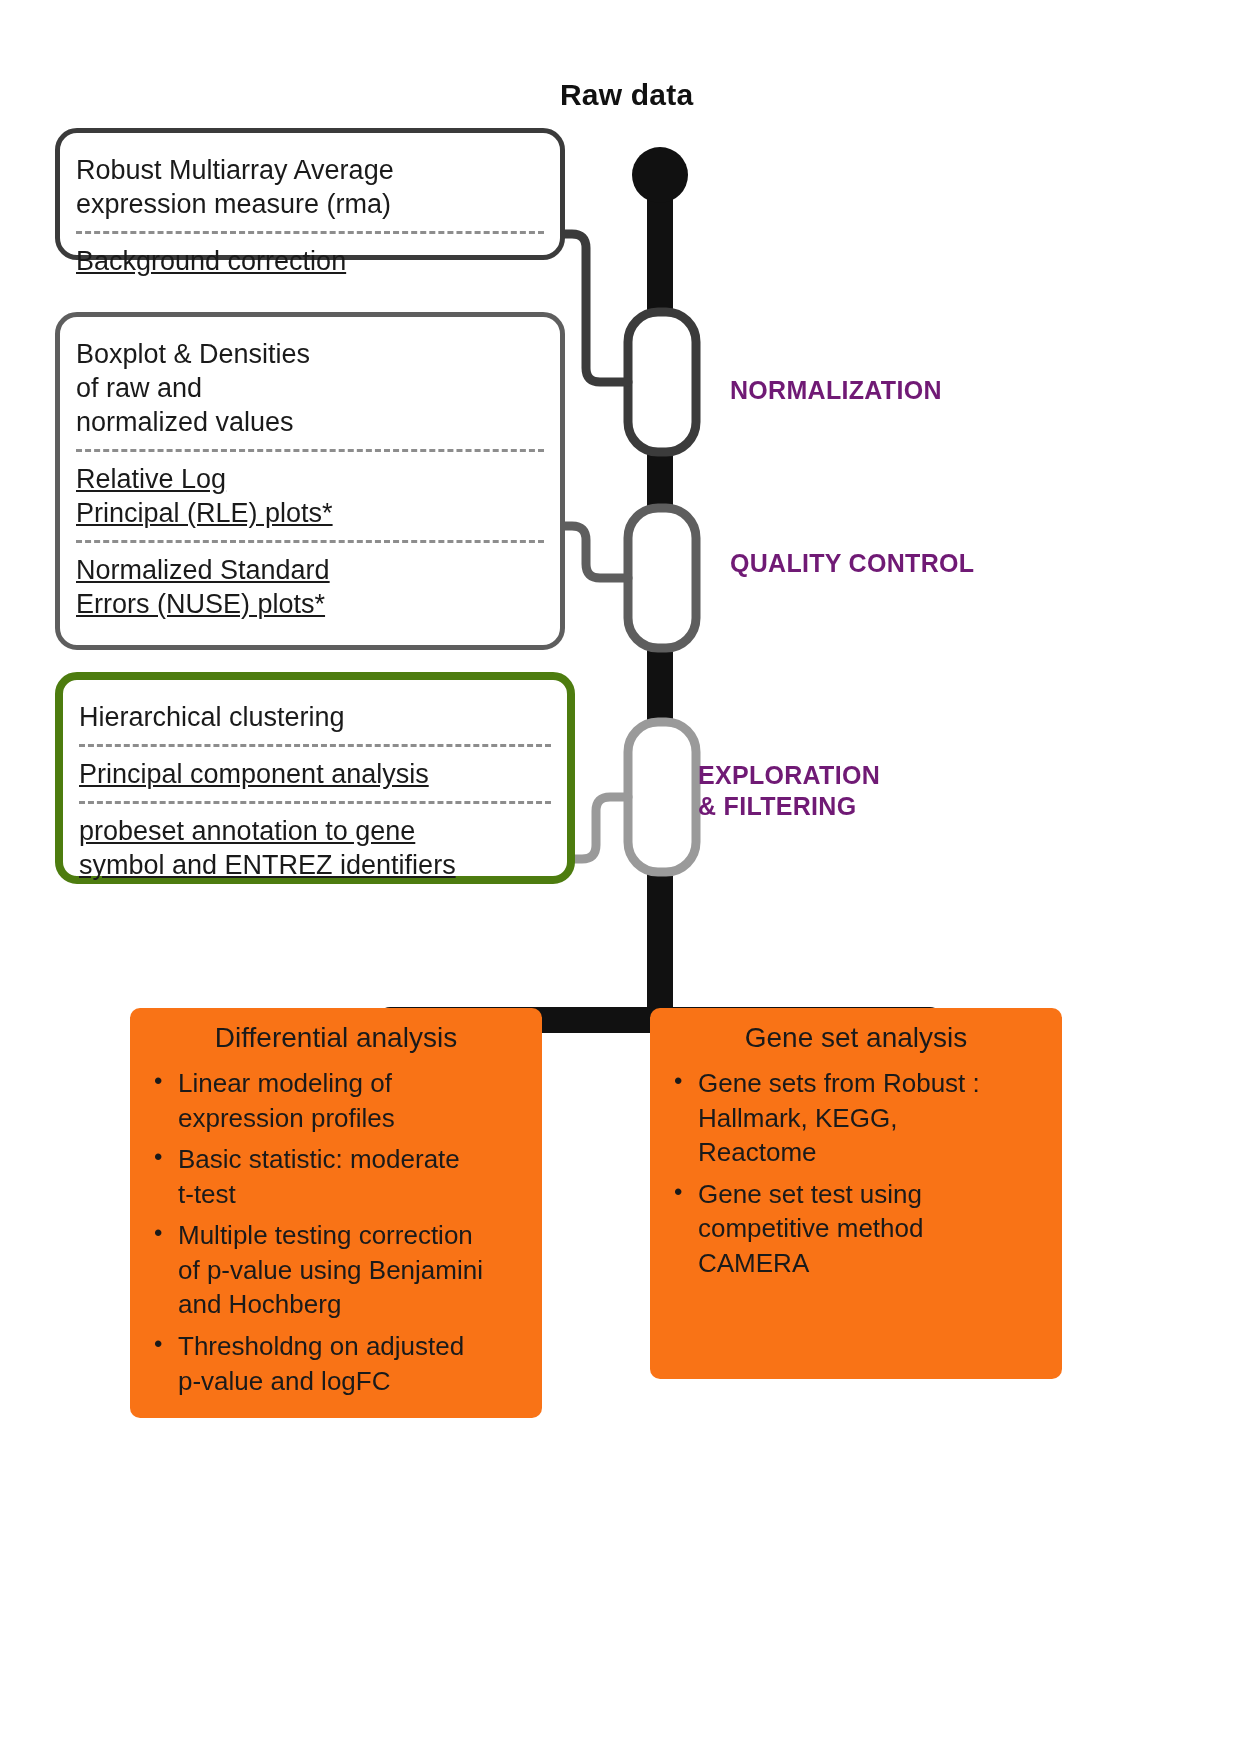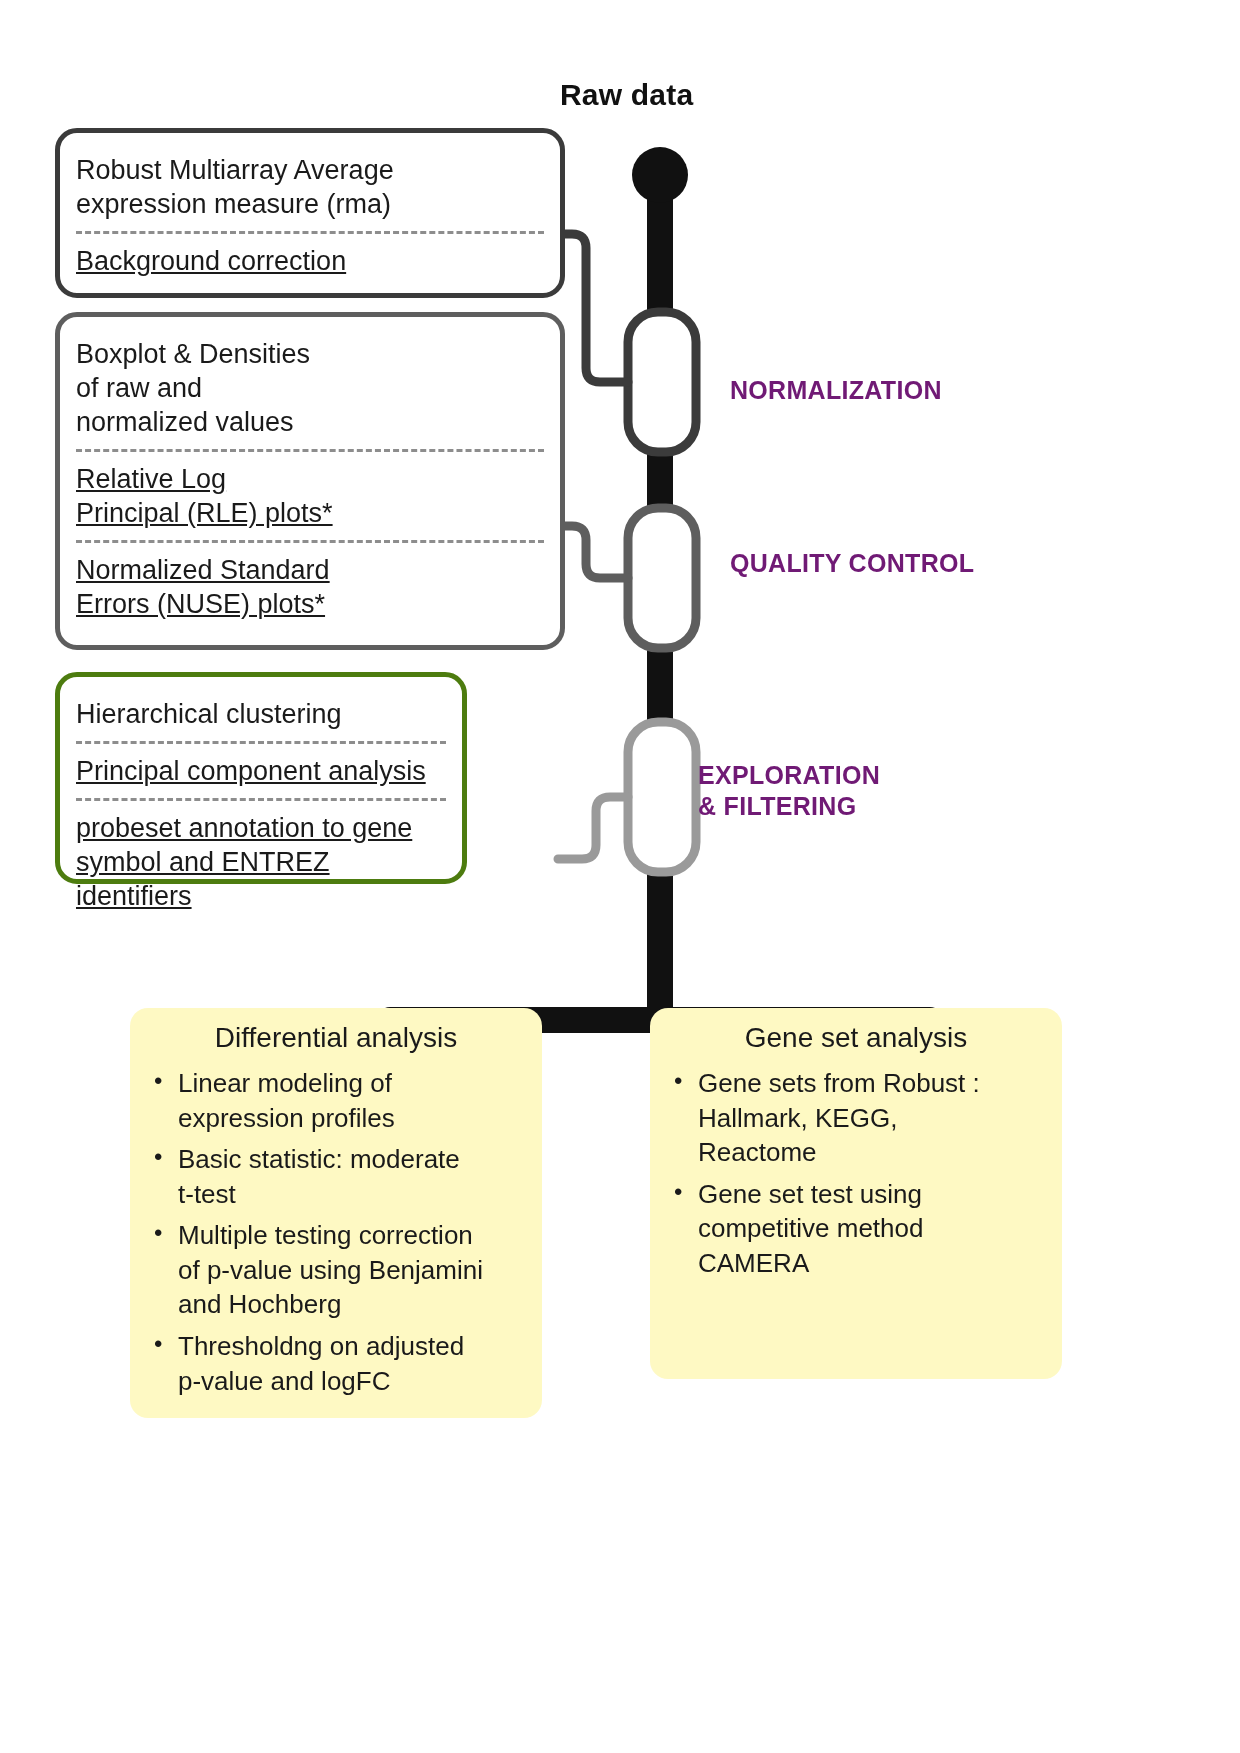--- a/index.html
+++ b/index.html
@@ -69,44 +69,44 @@
   }
   .panel-item + .panel-item {
     border-top: 3px dashed #8d8d8d;
     text-decoration: underline;
   }
 
   #panel-normalization {
     left: 55px;
     top: 128px;
     width: 510px;
-    height: 170px;
+    height: 132px;
     border: 5px solid #3b3b3b;
   }
   #panel-qc {
     left: 55px;
     top: 312px;
     width: 510px;
     height: 338px;
     border: 5px solid #5e5e5e;
   }
   #panel-exploration {
     left: 55px;
     top: 672px;
-    width: 412px;
+    width: 520px;
     height: 212px;
-    border: 5px solid #4d7c0f;
+    border: 8px solid #4d7c0f;
   }
 
   
   .result-box {
     position: absolute;
     box-sizing: border-box;
-    background: #fef9c3;
-    border-radius: 18px;
+    background: #f97316;
+    border-radius: 10px;
     padding: 14px 18px 18px 18px;
   }
   #box-differential {
     left: 130px;
     top: 1008px;
     width: 412px;
     height: 410px;
   }
   #box-geneset {
     left: 650px;

